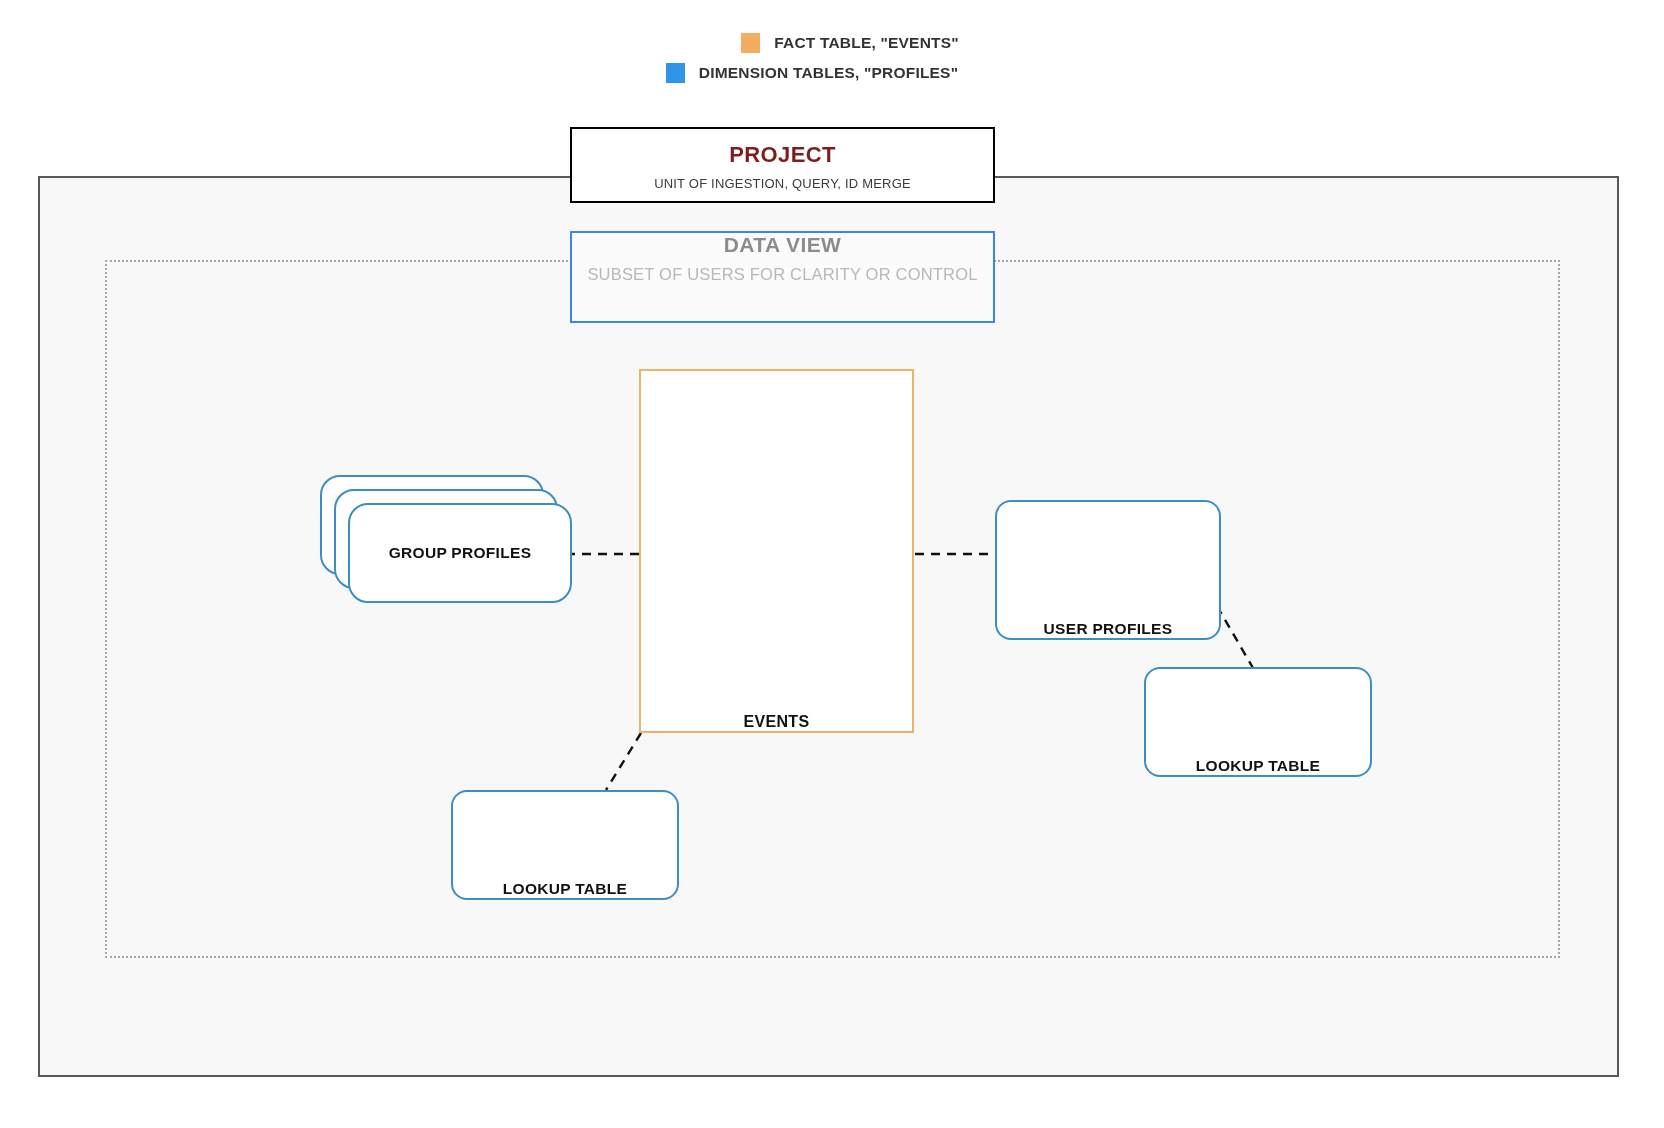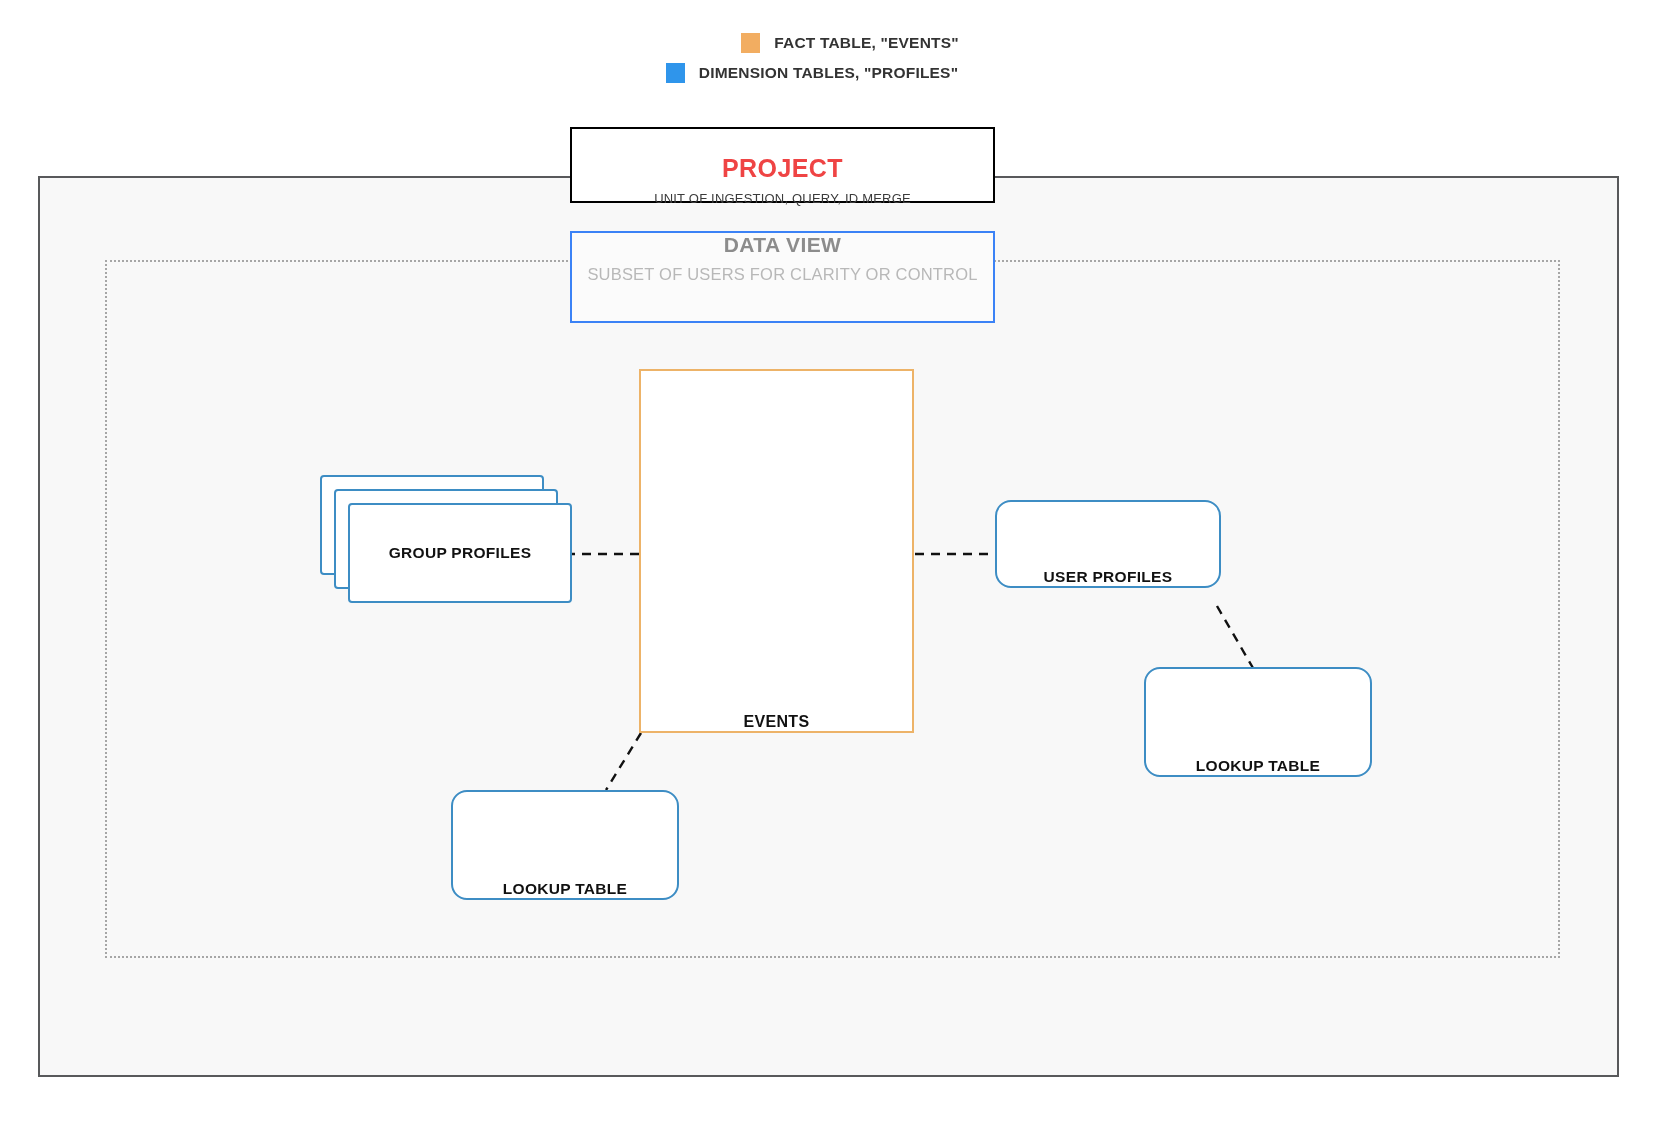--- a/index.html
+++ b/index.html
@@ -81,25 +81,24 @@
   }
   .project-card {
     left: 570px;
     top: 127px;
     width: 425px;
     height: 76px;
     border: 2px solid #000000;
     padding-top: 13px;
   }
   .project-card .title {
-    font-size: 25px;
-    font-weight: bold;
-    color: #ef4444;
+    font-size: 22px;
+    font-weight: bold;
+    color: #7f1d1d;
     letter-spacing: 0.4px;
-    margin-top: 12px;
   }
   .project-card .subtitle {
     font-size: 13px;
     color: #3b3b3b;
     margin-top: 8px;
     letter-spacing: 0.2px;
   }
   .dataview-card {
     left: 570px;
     top: 231px;
@@ -159,21 +158,21 @@
     width: 260px;
     height: 135px;
   }
   .group-stack .card {
     position: absolute;
     box-sizing: border-box;
     width: 224px;
     height: 100px;
     background: #ffffff;
     border: 2px solid #3d8dc4;
-    border-radius: 4px;
+    border-radius: 20px;
   }
   .group-stack .card-1 { left: 0px;  top: 0px;  }
   .group-stack .card-2 { left: 14px; top: 14px; }
   .group-stack .card-3 {
     left: 28px; top: 28px;
     display: flex;
     align-items: center;
     justify-content: center;
   }
   .group-stack .node-label {
@@ -181,21 +180,21 @@
     font-weight: bold;
     color: #111111;
     letter-spacing: 0.3px;
     white-space: nowrap;
   }
 
   .user-profiles-box {
     left: 995px;
     top: 500px;
     width: 226px;
-    height: 88px;
+    height: 140px;
   }
   .lookup-left-box {
     left: 451px;
     top: 790px;
     width: 228px;
     height: 110px;
   }
   .lookup-right-box {
     left: 1144px;
     top: 667px;

